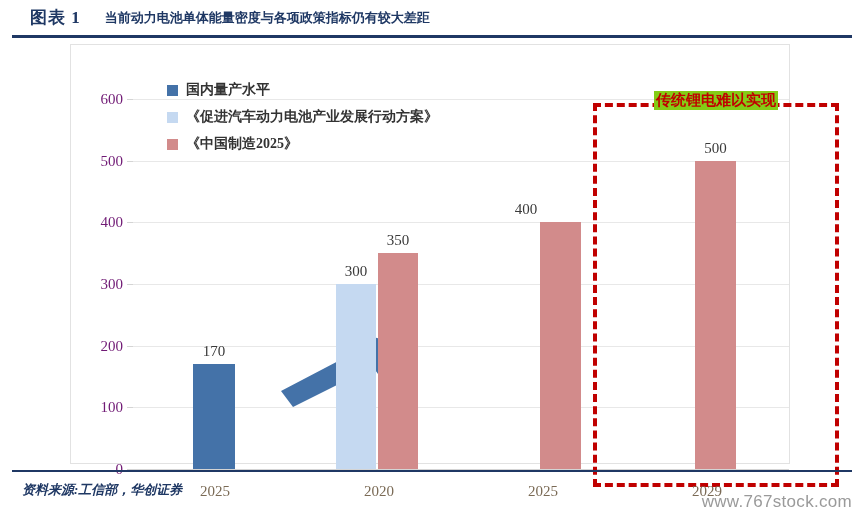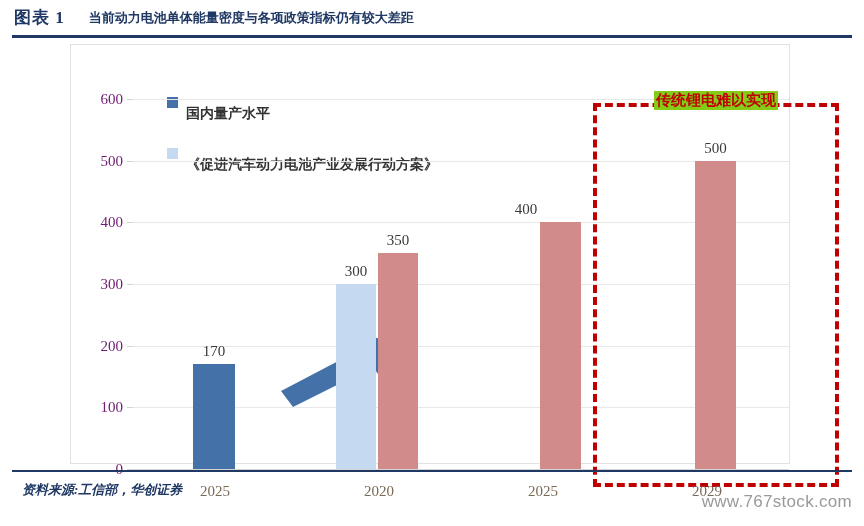--- a/index.html
+++ b/index.html
@@ -7,21 +7,21 @@
     width: 864px; height: 526px;
     background: #ffffff;
     font-family: "Liberation Sans", "DejaVu Sans", sans-serif;
     overflow: hidden;
   }
   .page { position: relative; width: 864px; height: 526px; background: #fff; }
 
   
   .header {
     position: absolute; left: 0; top: 0; width: 864px; height: 35px;
-    display: flex; align-items: center;
+    display: flex; align-items: center; padding-left: 16px;
   }
   .fig-label {
     font-family: "Liberation Serif", "DejaVu Serif", serif;
     font-weight: bold; font-size: 17px; color: #1f3864;
     margin-left: 14px; letter-spacing: 1px; white-space: nowrap;
   }
   .fig-title {
     font-family: "Liberation Serif", "DejaVu Serif", serif;
     font-weight: bold; font-size: 13px; color: #1f3864;
     margin-left: 24px; white-space: nowrap;
@@ -91,21 +91,21 @@
 
   
   .legend {
     position: absolute; left: 96px; top: 36px;
     display: flex; flex-direction: column; gap: 9px;
   }
   .legend-row { display: flex; align-items: center; gap: 8px; }
   .legend-swatch { width: 11px; height: 11px; flex: none; }
   .legend-text {
     font-family: "Liberation Serif", "DejaVu Serif", serif;
-    font-weight: bold; font-size: 14px; color: #333; white-space: nowrap; margin-top: 24px;
+    font-weight: bold; font-size: 14px; color: #333; white-space: nowrap;
   }
 
   
   .ann-box {
     position: absolute; left: 460px; top: 4px; width: 246px; height: 384px;
     border: 4px dashed #c00000; pointer-events: none;
   }
   .ann-text {
     position: absolute; left: 583px; top: -8px; transform: translateX(-50%);
     font-family: "Liberation Serif", "DejaVu Serif", serif;
@@ -133,20 +133,24 @@
 
     <div class="legend">
       <div class="legend-row">
         <span class="legend-swatch" style="background:#4472a8"></span>
         <span class="legend-text">国内量产水平</span>
       </div>
       <div class="legend-row">
         <span class="legend-swatch" style="background:#c5d9f1"></span>
         <span class="legend-text">《促进汽车动力电池产业发展行动方案》</span>
       </div>
+      <div class="legend-row">
+        <span class="legend-swatch" style="background:#d28b8b"></span>
+        <span class="legend-text">《中国制造2025》</span>
+      </div>
     </div>
 
     <div class="plot">
 
       <div class="grid-line" style="top:0px"></div>
       <div class="ytick-mark" style="top:0px"></div>
       <div class="ytick" style="top:0px">600</div>
 
       <div class="grid-line" style="top:61.7px"></div>
       <div class="ytick-mark" style="top:61.7px"></div>

